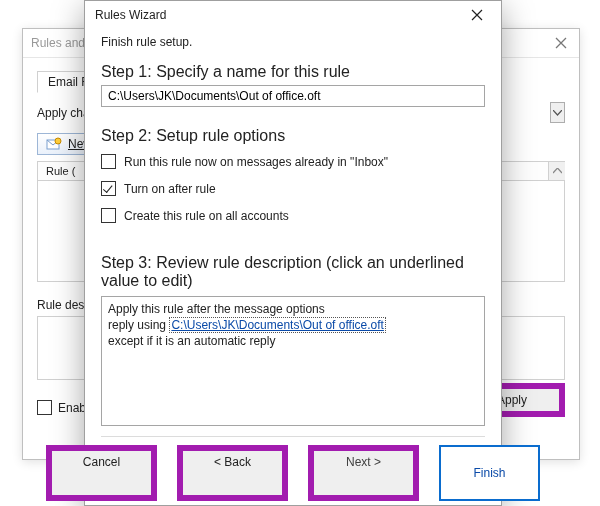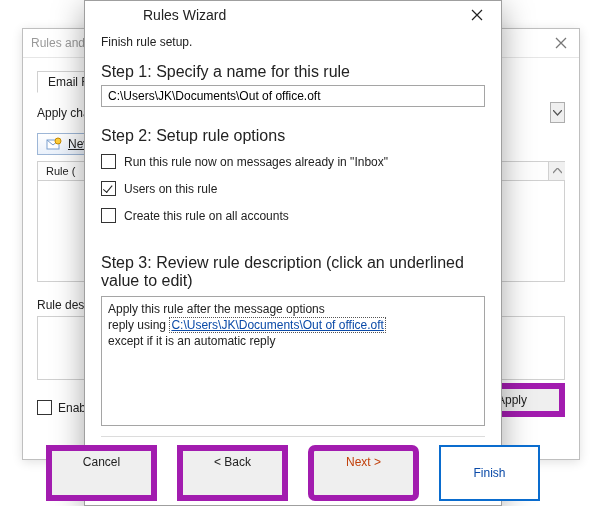--- a/index.html
+++ b/index.html
@@ -154,21 +154,21 @@
     border: 1px solid #9f9f9f;
     box-shadow: 0 8px 30px rgba(0,0,0,0.35);
     display: flex;
     flex-direction: column;
   }
   .wiz-titlebar {
     height: 30px;
     display: flex; align-items: center;
     padding: 0 2px 0 10px;
   }
-  .wiz-title { flex: 1; font-size: 14px; margin-left: 48px; }
+  .wiz-title { flex: 1; font-size: 12px; }
   .wiz-close {
     width: 44px; height: 28px;
     display: flex; align-items: center; justify-content: center;
     color: #222;
   }
   .wiz-body {
     flex: 1;
     padding: 4px 16px 8px 16px;
     display: flex;
     flex-direction: column;
@@ -211,21 +211,21 @@
     border-top: 1px solid #dcdcdc;
     margin: 10px 0 8px;
   }
   .wiz-buttons {
     display: flex;
     gap: 20px;
     justify-content: center;
     padding-bottom: 8px;
   }
   .wiz-buttons .btn { min-width: 75px; }
-  .btn.disabled { color: #c2410c; border-radius: 7px; }
+  .btn.disabled { color: #404040; }
   .btn.primary {
     border: 2px solid #0a6cce;
     background: #fff;
     color: #0a4aa8;
     padding: 19px 11px;
   }
 </style>
 </head>
 <body>
 
@@ -306,21 +306,21 @@
     <div class="spacer-sm"></div>
 
     <div class="wiz-step-label">Step 2: Setup rule options</div>
 
     <div class="opt-row">
       <span class="cb"></span>
       <span>Run this rule now on messages already in "Inbox"</span>
     </div>
     <div class="opt-row">
       <span class="cb checked"></span>
-      <span>Users on this rule</span>
+      <span>Turn on after rule</span>
     </div>
     <div class="opt-row">
       <span class="cb"></span>
       <span>Create this rule on all accounts</span>
     </div>
 
     <div style="height:24px"></div>
 
     <div class="wiz-step-label">Step 3: Review rule description (click an underlined value to edit)</div>
     <div class="desc-box">

